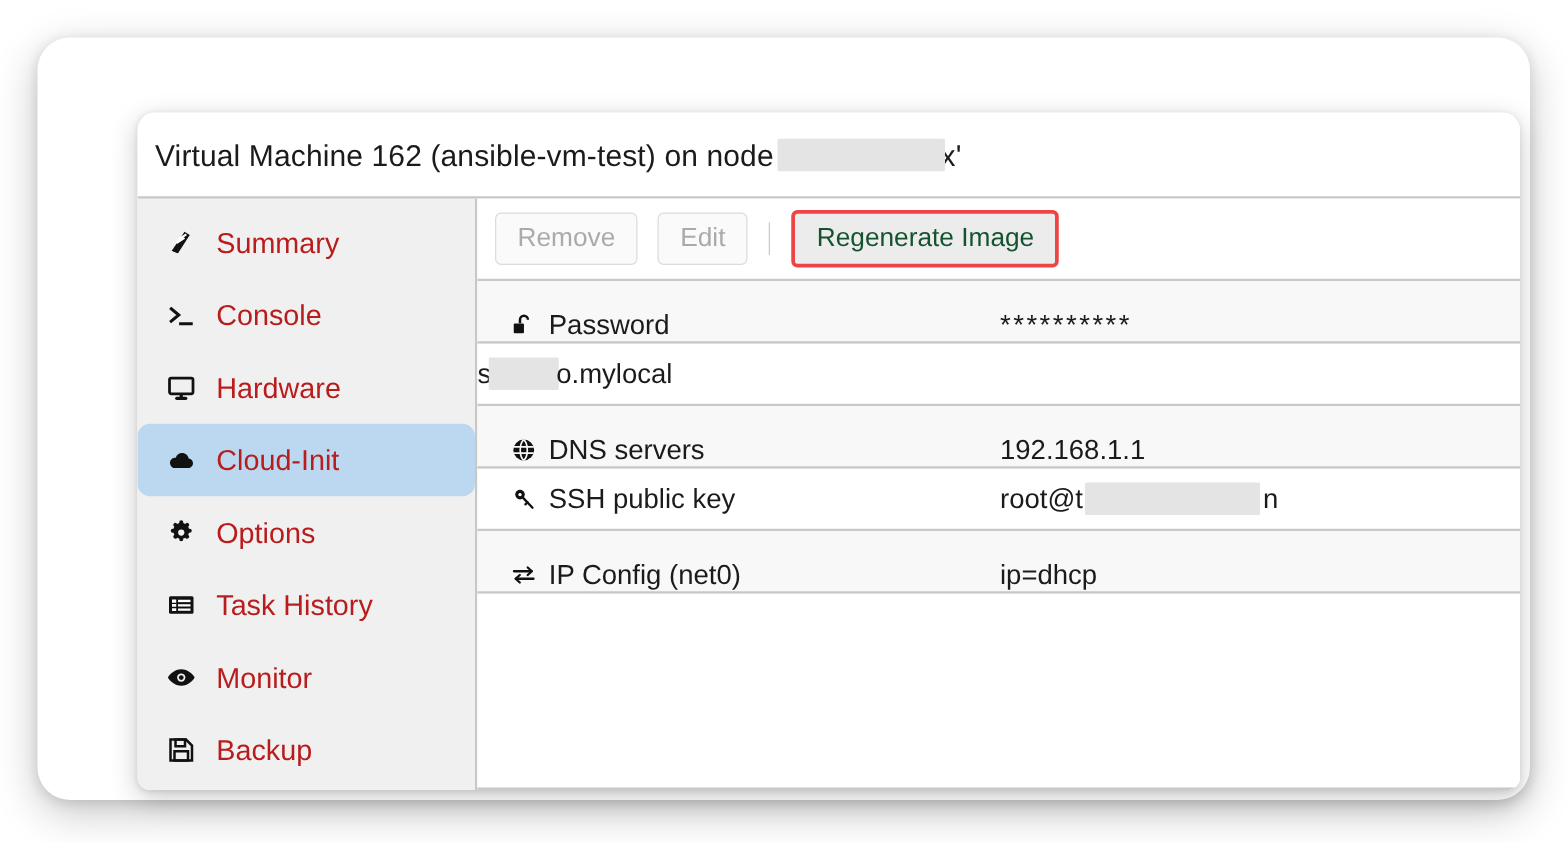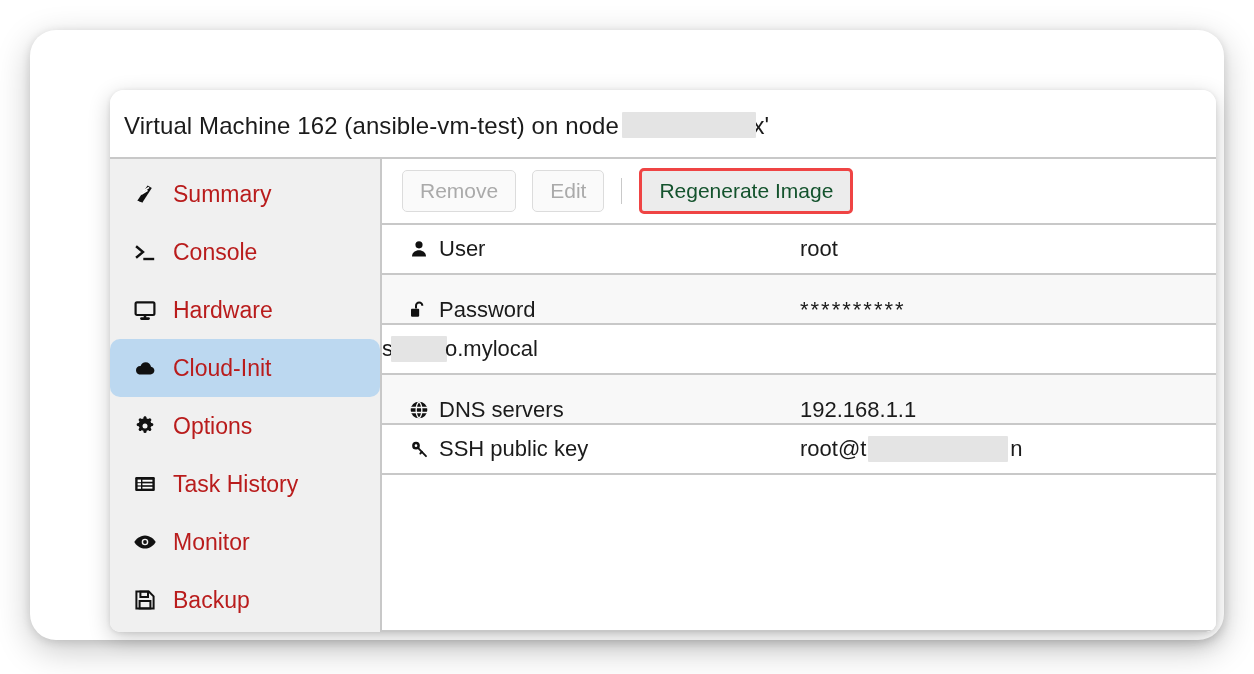--- a/index.html
+++ b/index.html
@@ -128,21 +128,21 @@
     min-width: 0;
   }
 
   
   .toolbar {
     height: 66px;
     flex: 0 0 66px;
     display: flex;
     align-items: center;
     gap: 16px;
-    padding-left: 20px;
+    padding-left: 14px;
     border-bottom: 2px solid #c8c8c8;
     background: #ffffff;
   }
   .btn {
     font-family: "Liberation Sans", sans-serif;
     font-size: 21px;
     border-radius: 5px;
     padding: 8px 17px;
     background: #fafafa;
     border: 1px solid #dcdcdc;
@@ -331,32 +331,20 @@
 
         <div class="toolbar">
           <button class="btn">Remove</button>
           <button class="btn">Edit</button>
           <div class="sep"></div>
           <button class="btn enabled">Regenerate Image</button>
         </div>
 
         <div class="proptable">
 
-          <div class="row">
-            <div class="row-key">
-              <span class="row-icon">
-                <svg width="20" height="20" viewBox="0 0 24 24" fill="currentColor">
-                  <circle cx="12" cy="7" r="4.3"></circle>
-                  <path d="M3.6 21c0-4.4 3.8-7.4 8.4-7.4s8.4 3 8.4 7.4z"></path>
-                </svg>
-              </span>
-              <span>User</span>
-            </div>
-            <div class="row-val">root</div>
-          </div>
 
           <div class="row alt">
             <div class="row-key">
               <span class="row-icon">
                 <svg width="20" height="20" viewBox="0 0 24 24" fill="none" stroke="currentColor" stroke-width="2.4">
                   <path d="M8.4 10.2V6.9a3.8 3.8 0 0 1 7.6 0"></path>
                   <rect x="2.4" y="10.6" width="9.8" height="9.4" rx="1" fill="currentColor" stroke="none"></rect>
                 </svg>
               </span>
               <span>Password</span>
@@ -399,20 +387,34 @@
               </span>
               <span>SSH public key</span>
             </div>
             <div class="row-val">
               <span>root@t</span>
               <span class="redact redact-ssh"></span>
               <span>n</span>
             </div>
           </div>
 
+          <div class="row alt">
+            <div class="row-key">
+              <span class="row-icon">
+                <svg width="20" height="20" viewBox="0 0 24 24" fill="none" stroke="currentColor" stroke-width="2.2" stroke-linecap="round" stroke-linejoin="round">
+                  <path d="M2.6 8.4h17"></path>
+                  <path d="M15.8 4.8 L19.8 8.4 L15.8 12"></path>
+                  <path d="M21.4 15.6h-17"></path>
+                  <path d="M8.2 12 L4.2 15.6 L8.2 19.2"></path>
+                </svg>
+              </span>
+              <span>IP Config (net0)</span>
+            </div>
+            <div class="row-val">ip=dhcp</div>
+          </div>
 
           <div class="filler"></div>
         </div>
 
       </div>
     </div>
   </div>
 </div>
 
 </body></html>

